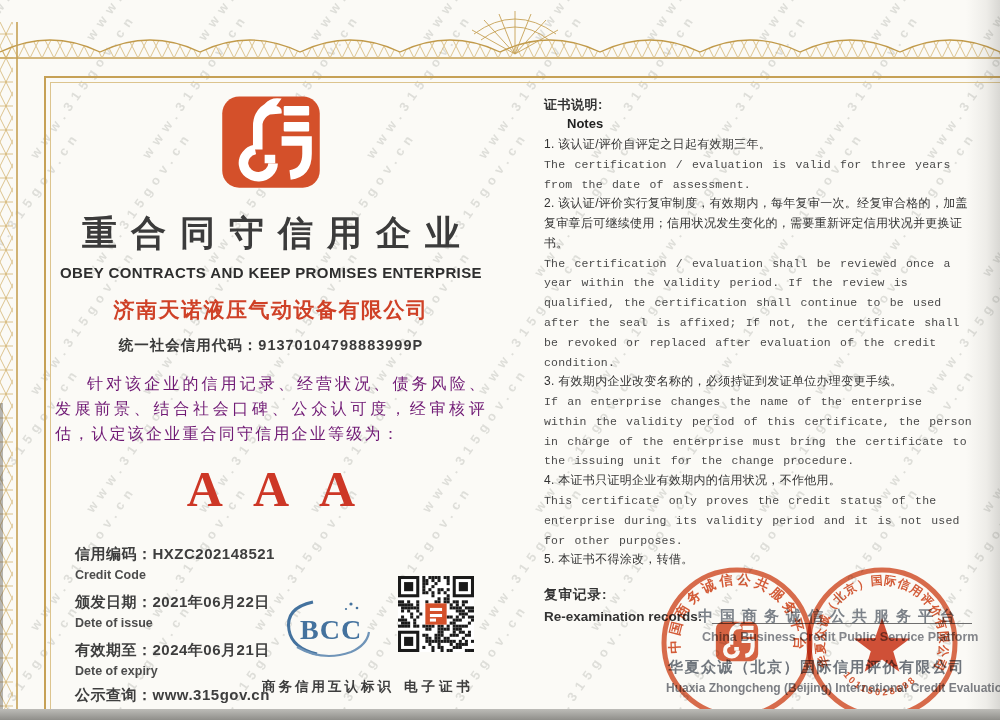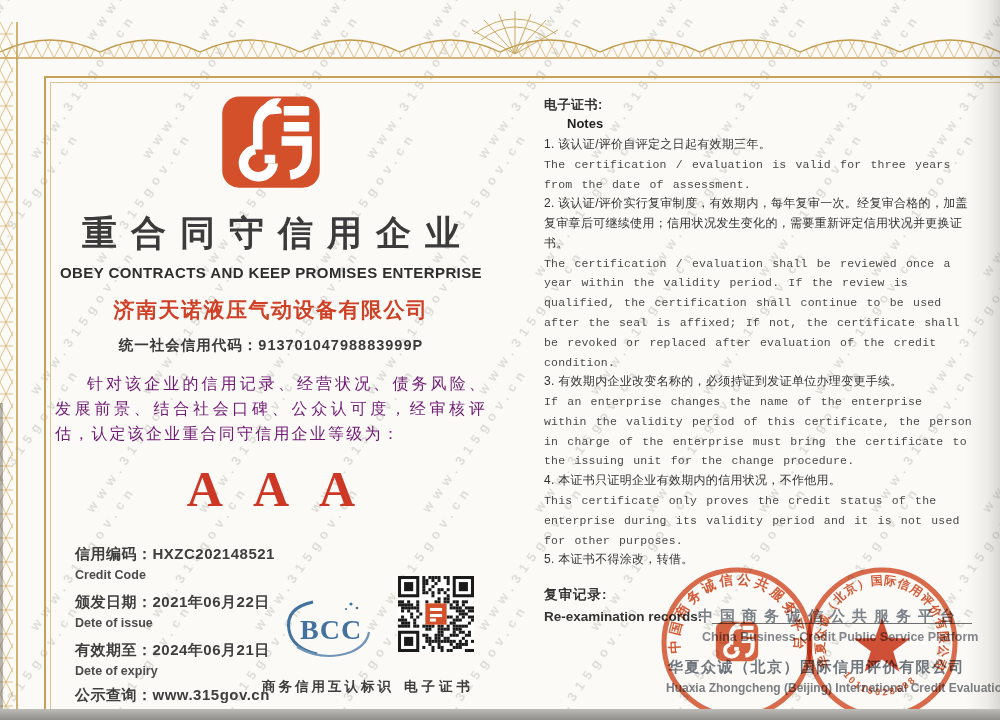--- a/index.html
+++ b/index.html
@@ -426,21 +426,21 @@
       <rect x="3.04" y="57.76" width="15.2" height="15.2" fill="#fff"></rect>
       <rect x="6.08" y="60.8" width="9.120000000000001" height="9.120000000000001" fill="#1a1a1a"></rect>
       <rect x="27.36" y="27.36" width="21.28" height="21.28" fill="#d4502a"></rect>
       <rect x="31.92" y="31.92" width="12.16" height="3.04" fill="#fff"></rect>
       <rect x="31.92" y="38" width="12.16" height="3.04" fill="#fff"></rect>
       <rect x="31.92" y="42.56" width="6.08" height="3.04" fill="#fff"></rect>
     </svg>
   <div id="qr-cap">电子证书</div>
 
   <div id="right-col">
-    <p class="head-zh">电子证书:</p>
+    <p class="head-zh">证书说明:</p>
     <p class="head-en">Notes</p>
     <div id="notes-list">
         <p class="note-zh">1. 该认证/评价自评定之日起有效期三年。</p>
         <p class="note-en">The certification / evaluation is valid for three years from the date of assessment.</p>
         <p class="note-zh">2. 该认证/评价实行复审制度，有效期内，每年复审一次。经复审合格的，加盖复审章后可继续使用；信用状况发生变化的，需要重新评定信用状况并更换证书。</p>
         <p class="note-en">The certification / evaluation shall be reviewed once a year within the validity period. If the review is qualified, the certification shall continue to be used after the seal is affixed; If not, the certificate shall be revoked or replaced after evaluation of the credit condition.</p>
         <p class="note-zh">3. 有效期内企业改变名称的，必须持证到发证单位办理变更手续。</p>
         <p class="note-en">If an enterprise changes the name of the enterprise within the validity period of this certificate, the person in charge of the enterprise must bring the certificate to the issuing unit for the change procedure.</p>
         <p class="note-zh">4. 本证书只证明企业有效期内的信用状况，不作他用。</p>
         <p class="note-en">This certificate only proves the credit status of the enterprise during its validity period and it is not used for other purposes.</p>

